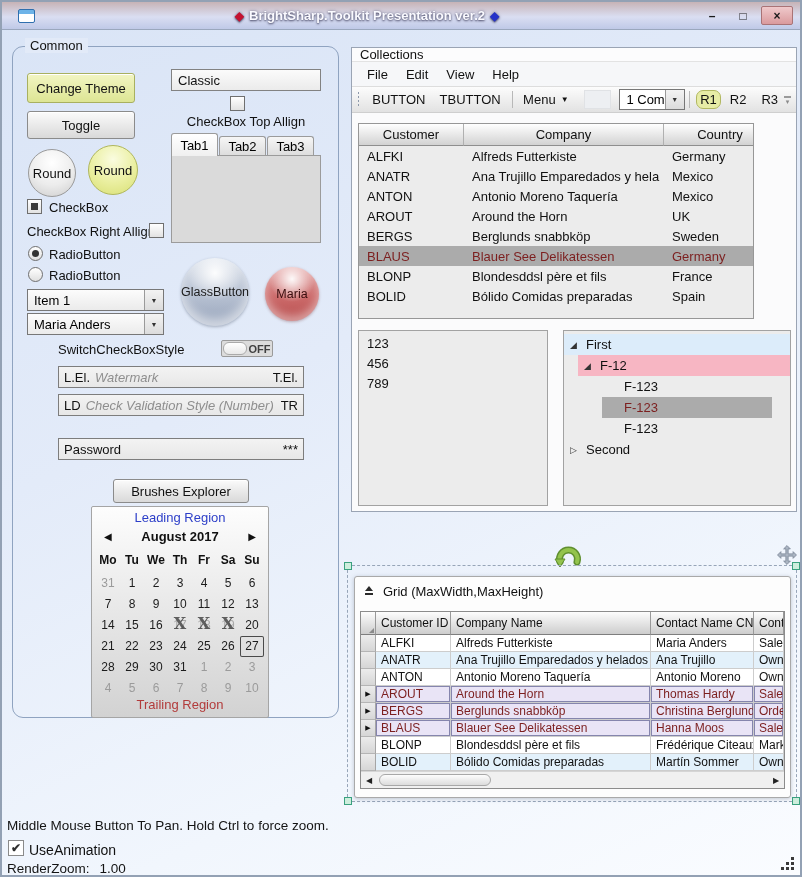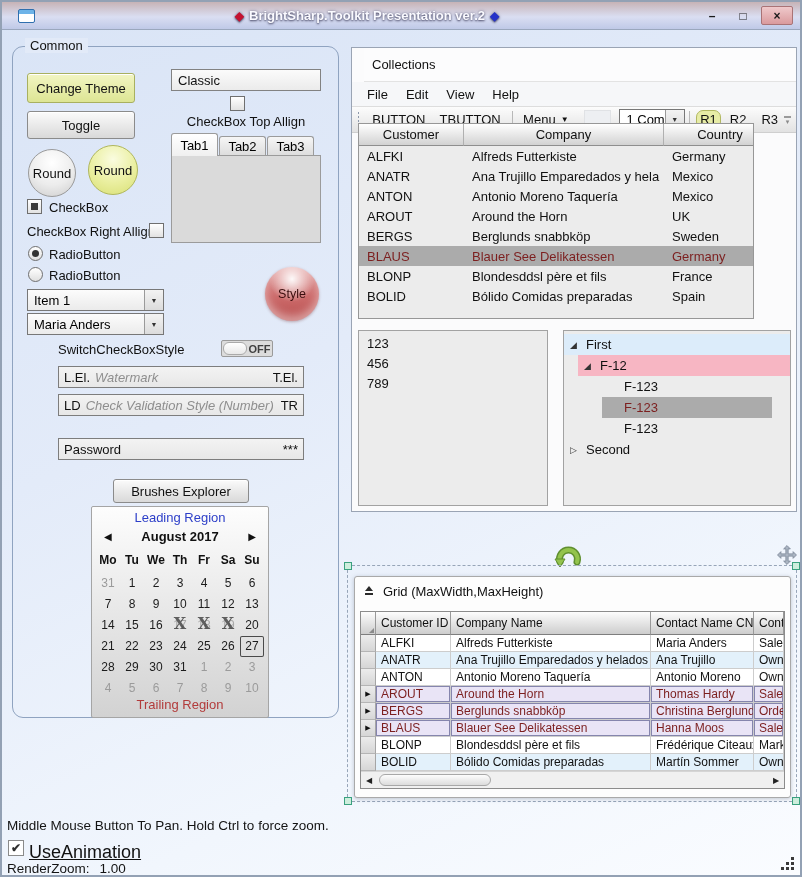--- a/index.html
+++ b/index.html
@@ -115,22 +115,22 @@
   .cal-cell{width:24px;text-align:center;line-height:21px;font-size:12px;position:relative;color:#1c1c1c;}
   .cal-cell.oth{color:#9b9b9b;}
   .cal-cell.bx{color:#a8a8a8;}
   .cal-cell.bx::after{content:"X";position:absolute;left:0;right:0;top:-2px;
     font-family:"DejaVu Serif",serif;font-weight:bold;font-size:16px;color:rgba(70,70,70,.85);}
   .cal-cell.sel{box-shadow:inset 0 0 0 1px #4a4a4a;border-radius:2px;}
   #cal-trailing{position:absolute;bottom:5px;width:100%;text-align:center;color:#b23b3b;font-size:13px;}
 
   
   #collections{position:absolute;left:349px;top:45px;width:446px;height:465px;background:#fbfbfc;border:1px solid #9aa4b4;}
-  #coll-header{height:34px;display:flex;align-items:center;padding-left:8px;font-size:13px;color:#111;
-    border-bottom:1px solid #e3e3e3;background:#fcfcfd;margin-left:12px;}
+  #coll-header{height:14px;display:flex;align-items:center;padding-left:8px;font-size:13px;color:#111;
+    border-bottom:1px solid #e3e3e3;background:#fcfcfd;}
   #menu-bar{height:24px;display:flex;align-items:center;padding-left:6px;background:#f6f7f9;}
   .menu-item{padding:3px 9px;font-size:13px;color:#111;}
   #toolbar{height:27px;display:flex;align-items:center;padding:0 4px;
     background:linear-gradient(#fcfcfc,#e2e2e2);border-top:1px solid #ddd;border-bottom:1px solid #cfcfcf;}
   .grip{width:3px;height:15px;margin:0 6px 0 2px;
     background:repeating-linear-gradient(to bottom,#8d99ab 0 2px,transparent 2px 4px);}
   .tool-btn{padding:3px 7px;font-size:13px;color:#111;}
   .tool-sep{width:1px;height:17px;background:#b8b8b8;margin:0 4px;}
   #tool-menu{display:flex;align-items:center;gap:5px;padding:3px 7px;font-size:13px;color:#111;}
   #tool-menu .caret{font-size:8px;}
@@ -195,21 +195,21 @@
     border-top:1px solid #d5d5d5;display:flex;align-items:center;}
   .sb-arrow{width:16px;text-align:center;font-size:8px;color:#222;}
   .sb-thumb{width:112px;height:12px;margin-left:2px;background:linear-gradient(#fdfdfd,#dcdcdc);
     border:1px solid #a8a8a8;border-radius:6px;}
   .sb-right{margin-left:auto;}
 
   
   #status-hint{position:absolute;left:5px;top:816px;font-size:13.5px;color:#141414;}
   #use-anim-cb{position:absolute;left:6px;top:838px;width:16px;height:16px;background:#fff;border:1px solid #8a8a8a;
     display:flex;align-items:center;justify-content:center;font-size:12px;font-weight:bold;color:#2f2f2f;}
-  #use-anim-label{left:27px;top:840px;font-size:18px;text-decoration:underline;}
+  #use-anim-label{left:27px;top:840px;font-size:14px;}
   #render-zoom{position:absolute;left:5px;top:859px;font-size:13.5px;color:#141414;display:flex;gap:10px;}
   #resize-grip{position:absolute;right:5px;bottom:5px;width:14px;height:14px;}
   #resize-grip i{position:absolute;left:0;bottom:0;width:3px;height:3px;background:#3a3a3a;
     box-shadow:5px 0 #3a3a3a,10px 0 #3a3a3a,5px -5px #3a3a3a,10px -5px #3a3a3a,10px -10px #3a3a3a;}
 </style>
 </head>
 <body>
 
 <div class="titlebar">
   <div class="win-icon"></div>
@@ -257,21 +257,22 @@
 
   <div class="combo" id="combo-1">
     <div class="combo-value">Item 1</div>
     <div class="combo-arrow">▼</div>
   </div>
   <div class="combo" id="combo-2">
     <div class="combo-value">Maria Anders</div>
     <div class="combo-arrow">▼</div>
   </div>
 
-  <div id="style-btn">Style</div>
+  <div id="glass-btn">GlassButton</div>
+  <div id="style-btn">Maria</div>
 
   <div class="label" id="switch-label">SwitchCheckBoxStyle</div>
   <div class="switch">
     <div class="switch-thumb"></div>
     <div class="switch-text">OFF</div>
   </div>
 
   <div class="field" id="watermark-field">
     <span>L.El.</span>
     <span class="ph">Watermark</span>

